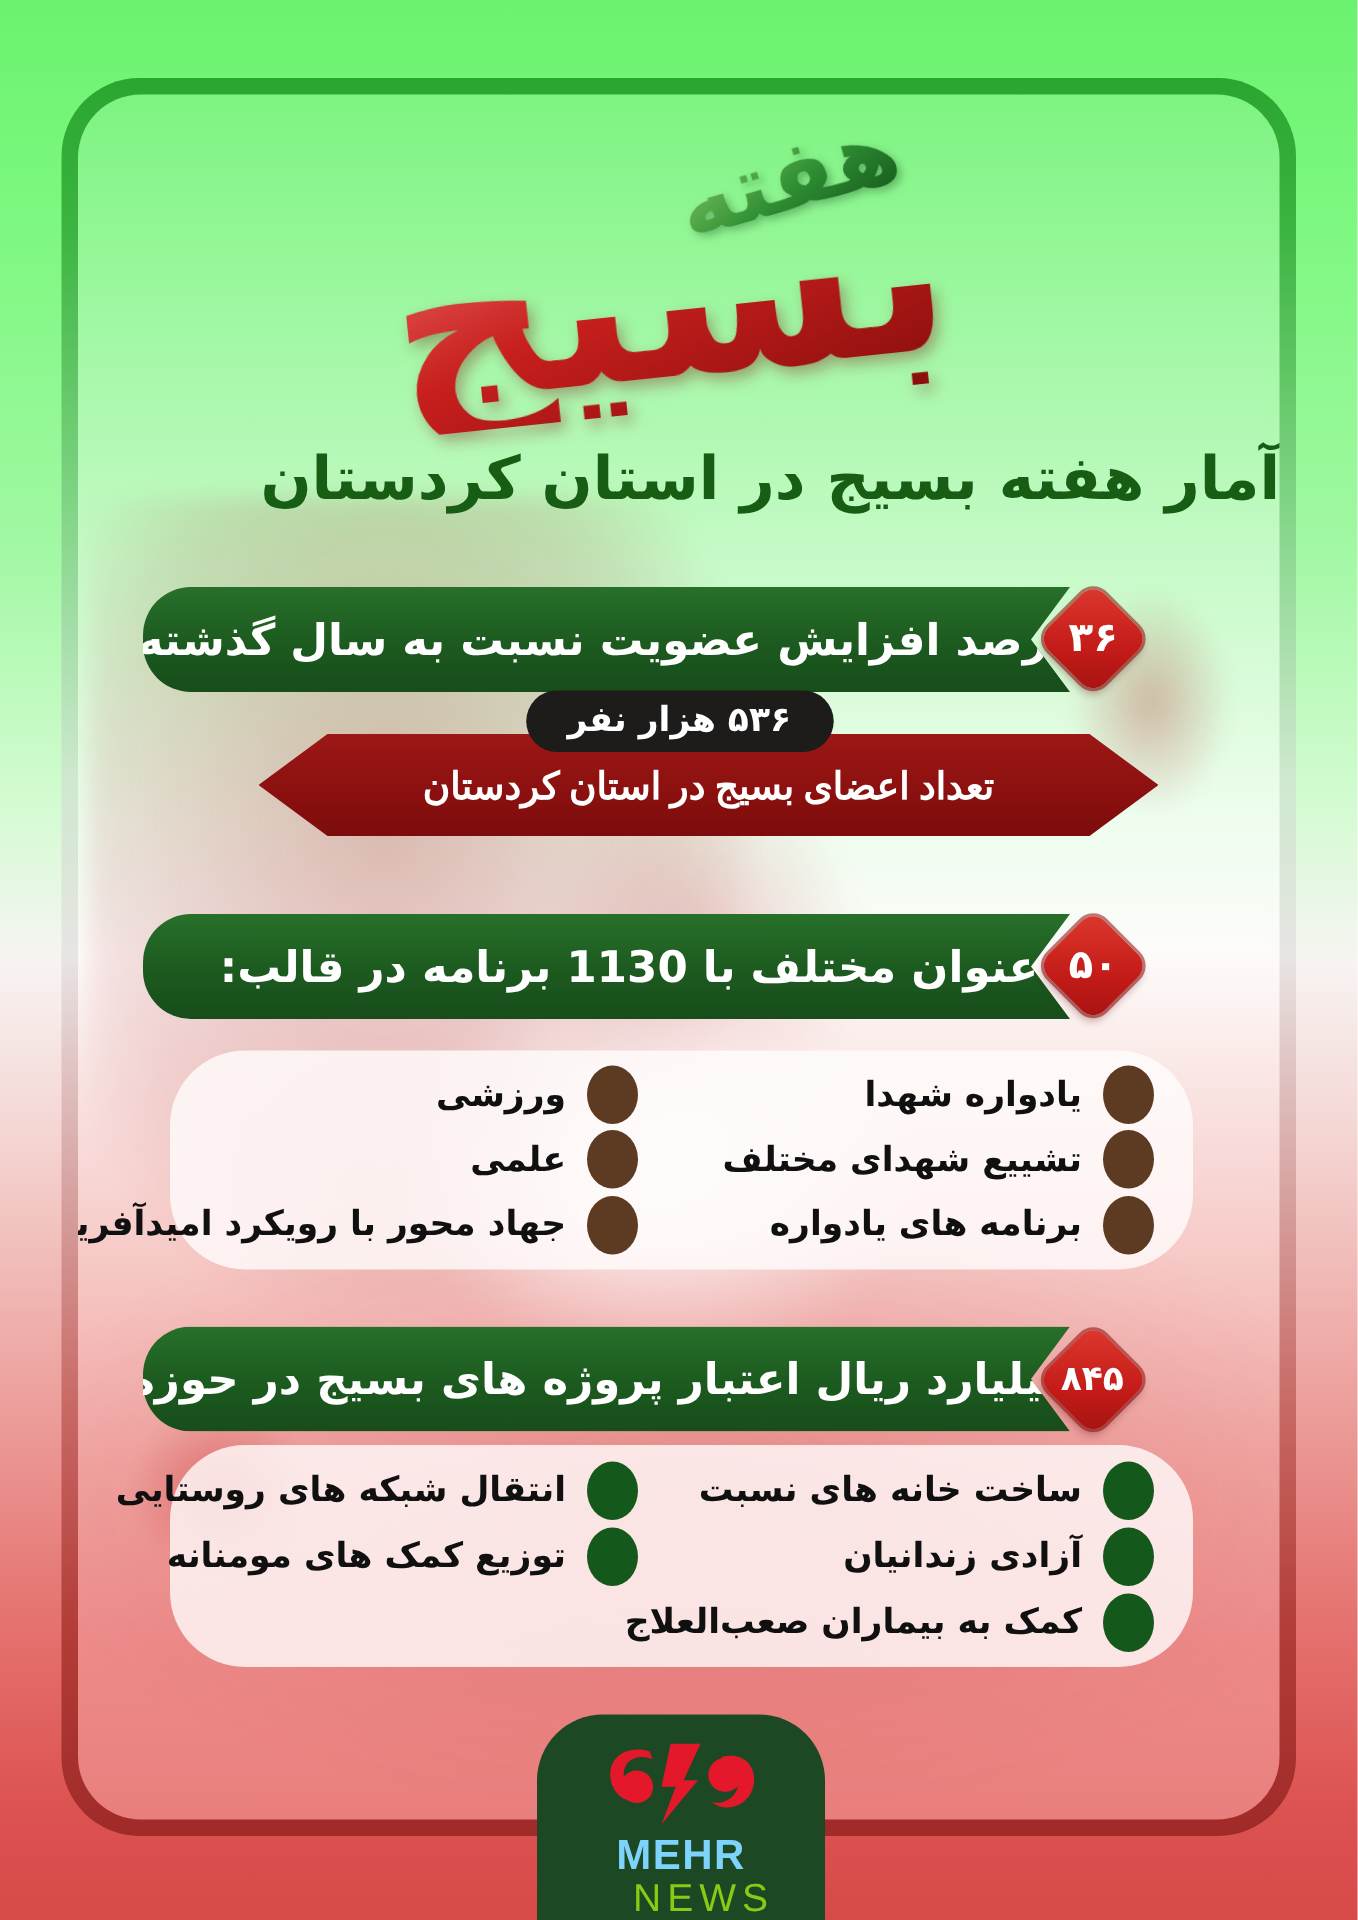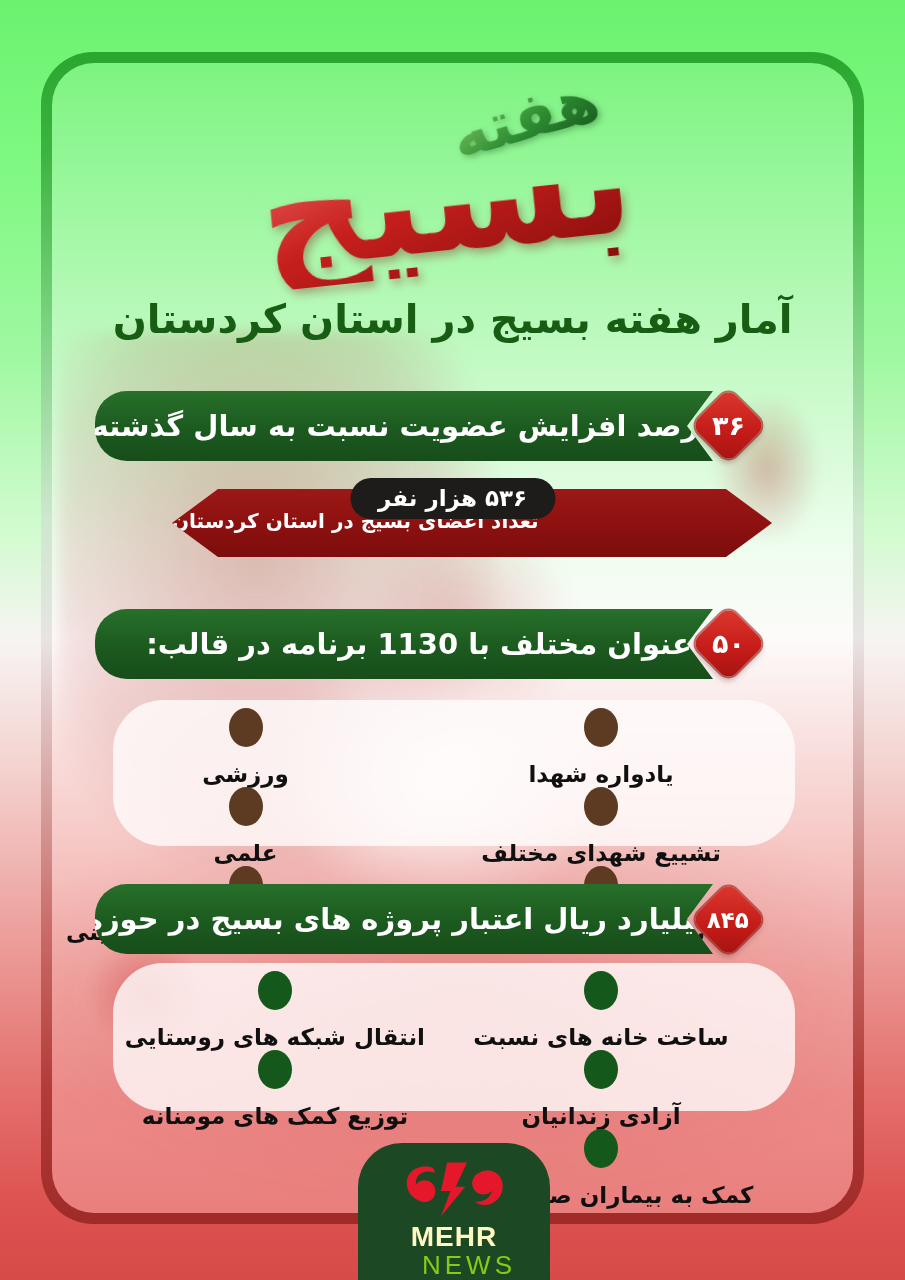--- a/index.html
+++ b/index.html
@@ -58,21 +58,21 @@
   .logo-bottom{
     position:absolute;top:52px;left:50%;transform:translateX(-52%) rotate(-6deg);
     font-size:148px;font-weight:bold;line-height:1;
     background:linear-gradient(160deg,#ef6a66,#c71f1d 45%,#8c0f0e 95%);
     -webkit-background-clip:text;background-clip:text;color:transparent;
     filter:drop-shadow(3px 5px 5px rgba(120,10,10,.35));
   }
 
   
   .title{
-    position:absolute;top:233px;left:0;right:0;text-align:center;
+    position:absolute;top:233px;left:0;right:0;text-align:right;
     font-size:40px;font-weight:bold;color:#175e14;
   }
 
   
   .banner{
     position:absolute;left:43px;width:618px;height:70px;
     background:linear-gradient(180deg,#27702a,#1c5a1f 55%,#174d1a);
     border-radius:32px 0 0 32px;
     clip-path:polygon(0 0,618px 0,592px 35px,618px 70px,0 70px);
     color:#fff;font-size:29px;font-weight:bold;line-height:70px;
@@ -87,57 +87,57 @@
     display:flex;align-items:center;justify-content:center;
   }
   .d1{top:336px;} .d2{top:554px;} .d3{top:830px;}
   .diamond > span{
     transform:rotate(-45deg);color:#fff;font-weight:bold;font-size:27px;white-space:nowrap;
   }
   .d3 > span{font-size:23px;}
 
   
   .badge{
-    position:absolute;top:415px;left:50%;transform:translateX(-50%);
+    position:absolute;top:397px;left:50%;transform:translateX(-50%);
     height:41px;line-height:41px;padding:0 28px;border-radius:21px;
     background:#1d1c1a;color:#fff;font-size:23px;font-weight:bold;white-space:nowrap;
     z-index:3;
   }
   .hexagon{
     position:absolute;left:120px;top:426px;width:600px;height:68px;
     background:linear-gradient(180deg,#9c1816,#8a100f 60%,#7c0d0c);
     clip-path:polygon(0 50%,46px 0,554px 0,600px 50%,554px 100%,46px 100%);
-    color:#fff;font-size:20px;font-weight:bold;text-align:left;
-    padding-top:20px;box-sizing:border-box;
+    color:#fff;font-size:25px;font-weight:bold;text-align:center;
+    padding-top:20px;box-sizing:border-box;font-family:Liberation Serif, serif;
   }
 
   
   .list{
     position:absolute;left:61px;width:682px;border-radius:50px;
     background:rgba(255,252,252,.80);
     display:grid;grid-template-columns:336px 1fr;
     padding:8px 26px;box-sizing:border-box;column-gap:8px;
   }
   .list1{top:637px;height:146px;}
   .list2{top:900px;height:148px;}
-  .li{display:flex;align-items:center;gap:14px;flex-direction:column;}
+  .li{display:flex;align-items:center;gap:14px;}
   .bullet{flex:0 0 auto;width:34px;height:39px;border-radius:50%;}
   .list1 .bullet{background:#5d3a22;}
   .list2 .bullet{background:#14591b;}
   .li-label{font-size:23px;font-weight:bold;color:#101010;white-space:nowrap;}
 
   
   .footer-logo{
     position:absolute;left:358px;top:1143px;width:192px;height:137px;
     border-radius:44px 44px 0 0;background:#1d4824;z-index:5;
     display:flex;flex-direction:column;align-items:center;
     font-family:"Liberation Sans",sans-serif;
   }
   .mehr-glyph{margin-top:14px;}
-  .brand{font-size:28px;font-weight:bold;color:#fef9c3;letter-spacing:1px;line-height:1.05;margin-top:2px;}
+  .brand{font-size:28px;font-weight:bold;color:#7dd3fc;letter-spacing:1px;line-height:1.05;margin-top:2px;}
   .brand-sub{font-size:26px;font-weight:400;color:#84cc16;letter-spacing:4px;line-height:1.1;margin-left:30px;}
 </style>
 </head>
 <body>
 
 <div class="stage">
 
   <div class="card">
     <div class="card-inner">
 

